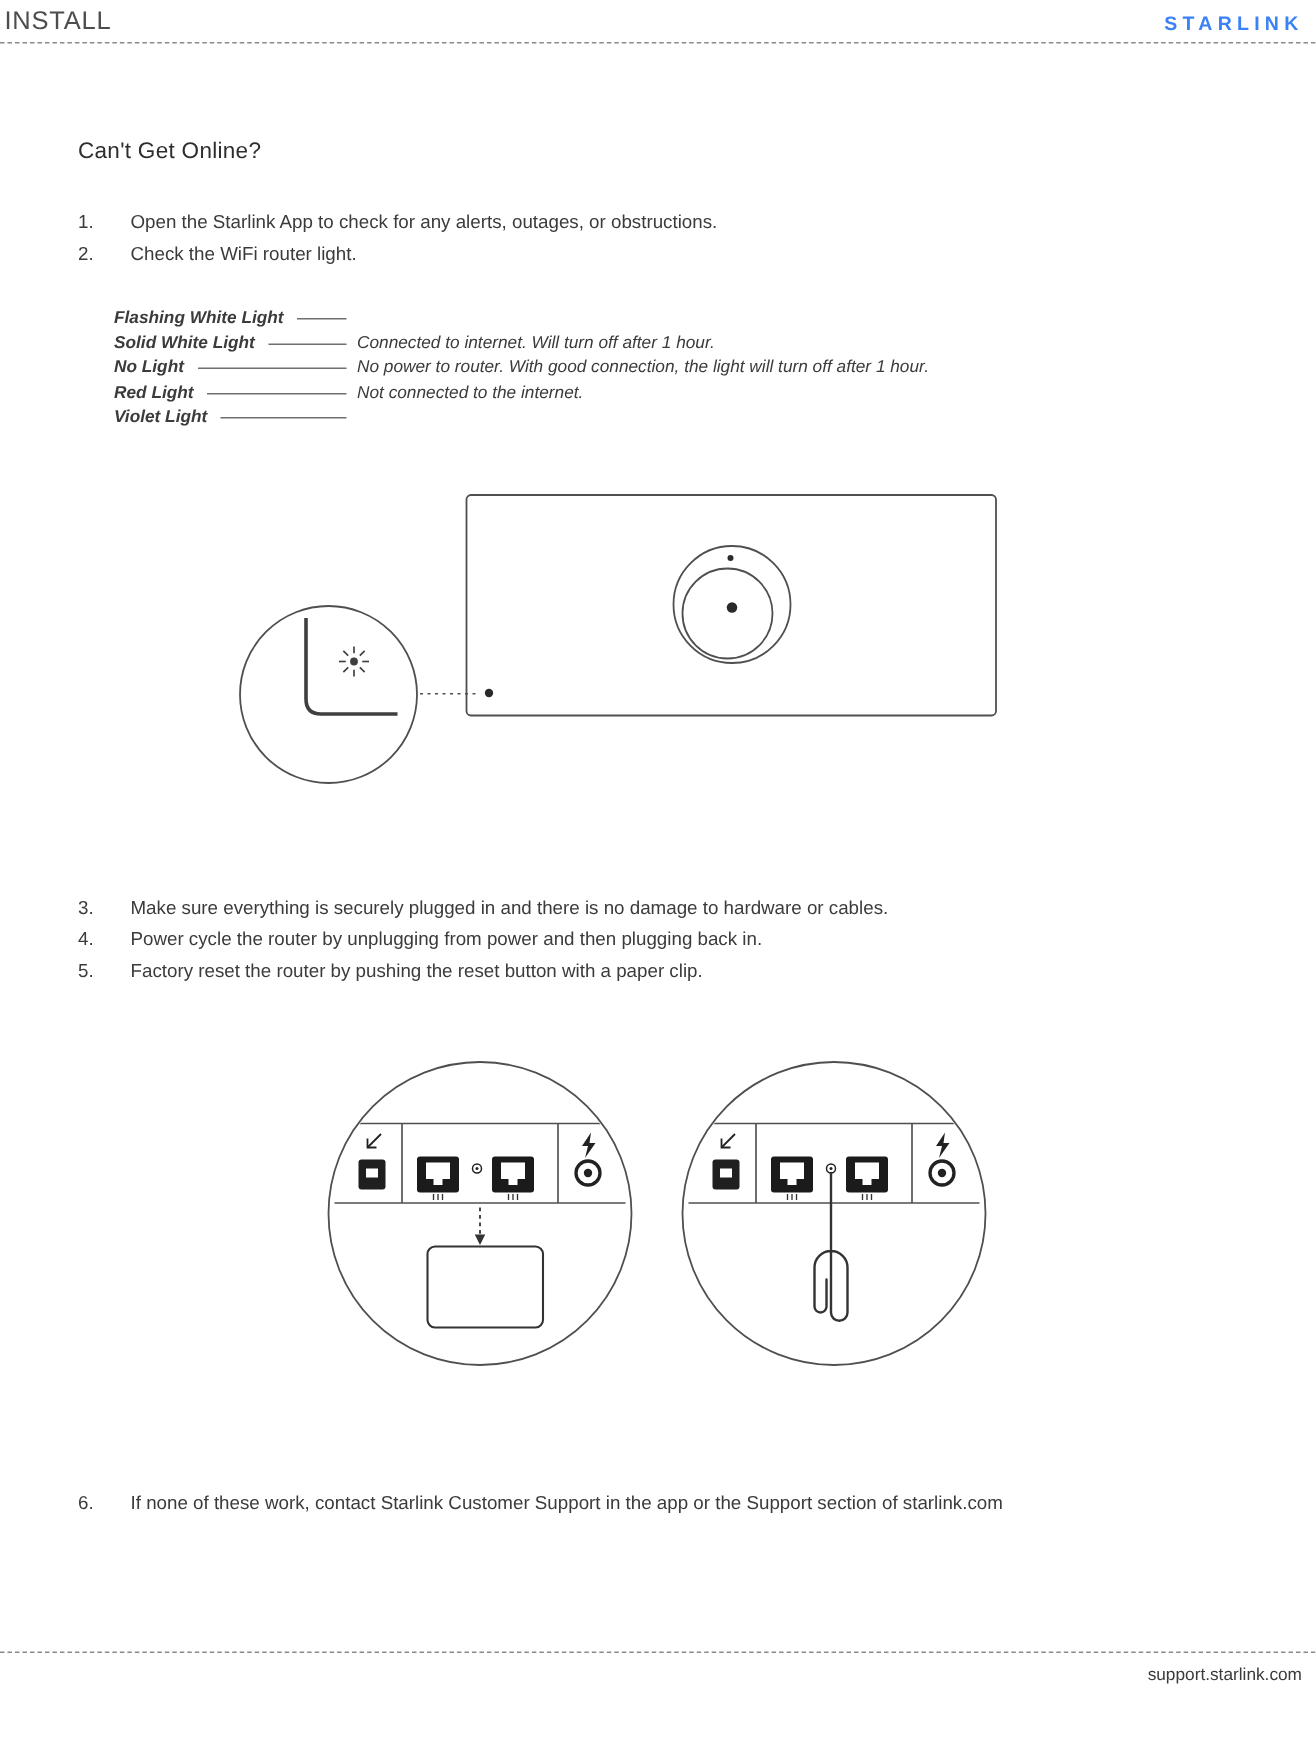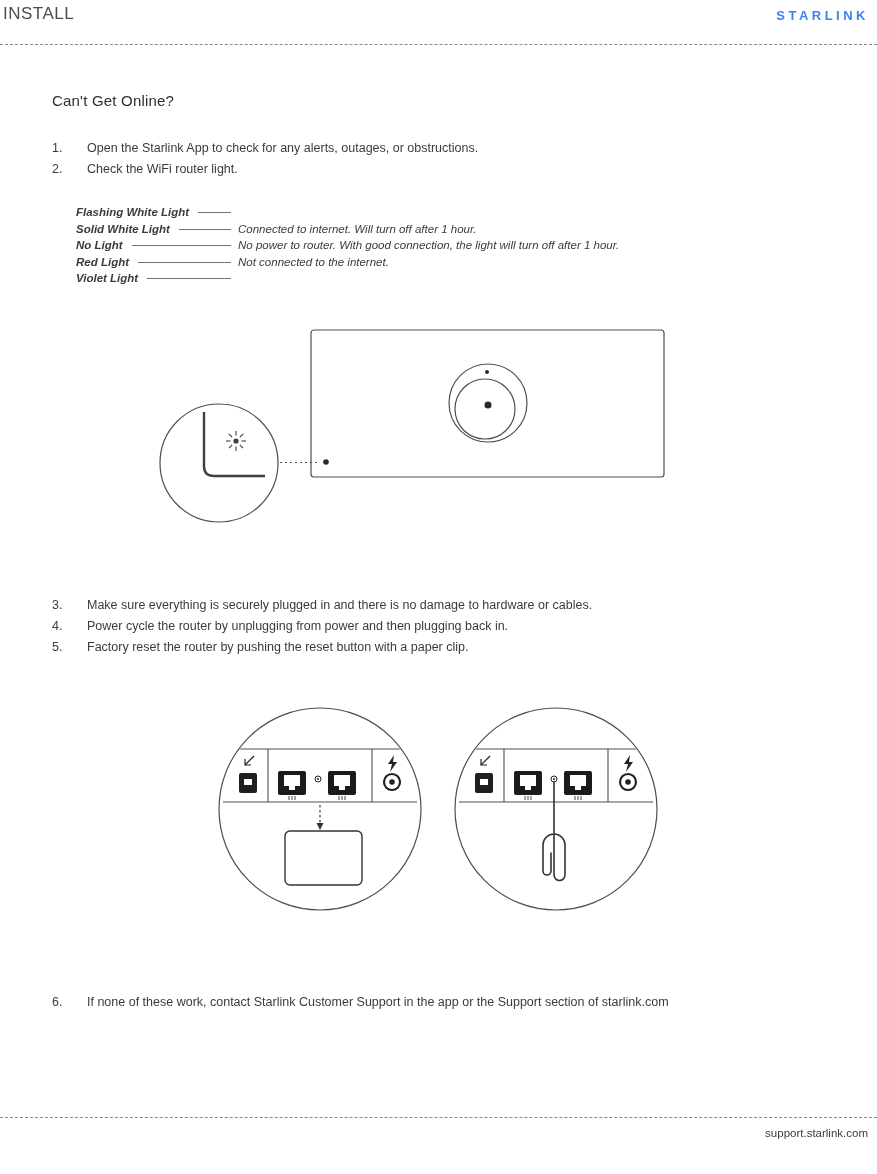--- a/index.html
+++ b/index.html
@@ -3,21 +3,21 @@
 <meta charset="utf-8">
 <style>
   * { margin:0; padding:0; box-sizing:border-box; }
   html,body { background:#ffffff; }
   body {
     width:877px; height:1174px; position:relative; overflow:hidden;
     font-family:"Liberation Sans", sans-serif; color:#3b3b3b;
   }
   
   .doc-header {
-    position:absolute; top:0; left:0; right:0; height:45px;
+    position:absolute; top:0; left:0; right:0; height:29px;
     border-bottom:1px dashed #8a8a8a;
     display:flex; justify-content:space-between; align-items:flex-start;
     padding:4px 8px 0 3px;
   }
   .header-left { font-size:17px; color:#4d4d4d; letter-spacing:0.5px; }
   .header-right { font-size:13px; font-weight:bold; letter-spacing:3.5px; color:#3b82f6; padding-top:4px; }
   
   .content { position:absolute; top:33px; left:52px; right:0; }
   .title { margin-top:59px; font-size:15px; font-weight:normal; color:#2e2e2e; letter-spacing:0.2px; }
   .steps { margin-top:29px; font-size:12.5px; }
@@ -30,21 +30,21 @@
   .light-label { font-weight:bold; white-space:nowrap; }
   .leader { flex:1 1 auto; height:1px; background:#6f6f6f; margin:8px 7px 0 9px; }
   .light-desc { flex:1; max-width:540px; }
   
   .diagram-router { margin-top:38px; margin-left:104px; }
   .steps-mid { margin-top:70px; }
   .diagram-ports { margin-top:44px; margin-left:158px; }
   .steps-bottom { margin-top:80px; }
   
   .doc-footer {
-    position:absolute; left:0; right:0; bottom:0; height:57px;
+    position:absolute; left:0; right:0; bottom:16px; height:57px;
     border-top:1px dashed #8a8a8a;
   }
   .footer-link { position:absolute; right:9px; top:9px; font-size:11.5px; color:#3b3b3b; }
   svg { display:block; }
 </style>
 </head>
 <body>
 
 <div class="doc-header">
   <span class="header-left">INSTALL</span>

